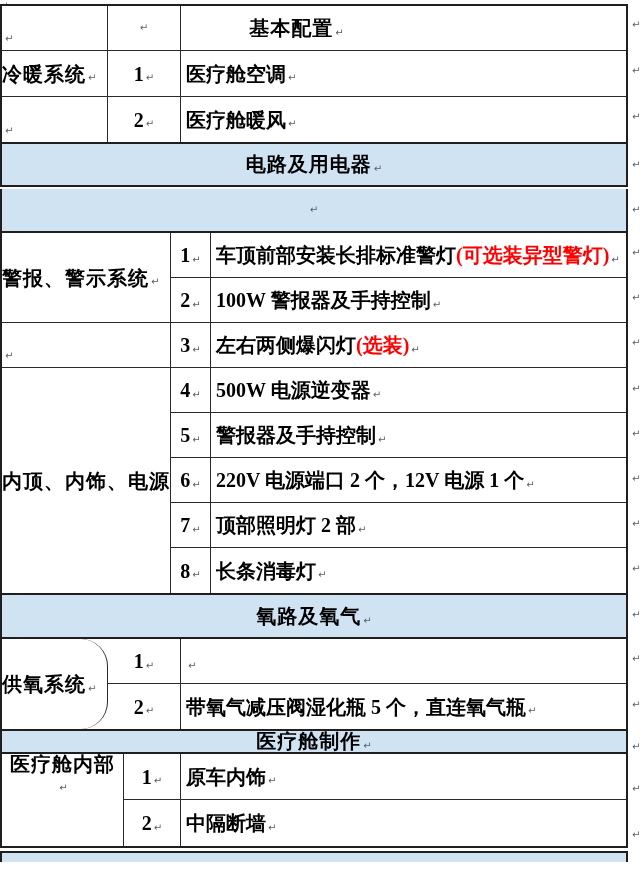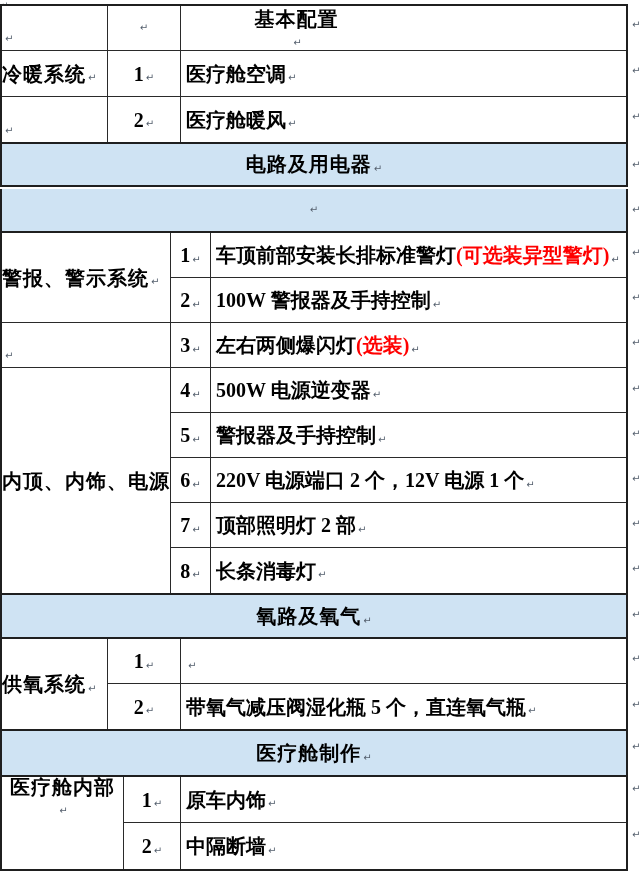--- a/index.html
+++ b/index.html
@@ -30,21 +30,21 @@
     line-height:1;
     white-space:nowrap;
     overflow:visible;
   }
   .bb { border-bottom:1px solid #2a2a2a; }
   .br { border-right:1px solid #2a2a2a; }
   .num  { justify-content:center; }
   .item { padding-left:5px;text-align:center; }
   .cat  { justify-content:flex-start; letter-spacing:1px; }
 
-  .header3 { justify-content:center; padding-right:214px; letter-spacing:1px;flex-direction:column; }
+  .header3 { justify-content:center; padding-right:214px; letter-spacing:1px; }
 
   .blue {
     background:#cfe3f3;
     border-left:2px solid #1f1f1f;
     border-right:2px solid #1f1f1f;
     width:628px;
     display:flex;
     align-items:center;
     justify-content:center;
     font-size:20px;
@@ -93,23 +93,23 @@
   
   .secB .grid { grid-template-columns:169px 40px 1fr; grid-template-rows:repeat(8,45px); }
   .secB .catA { grid-area:1 / 1 / 3 / 2; }
   .secB .catE { grid-area:3 / 1 / 4 / 2; }
   .secB .catI { grid-area:4 / 1 / 9 / 2; }
 
   .blue3 { height:42px; }
 
   
   .secC .grid { grid-template-columns:106px 73px 1fr; grid-template-rows:45px 45px; }
-  .secC .catO { grid-area:1 / 1 / 3 / 2; }
-
-  .blue4 { height:44px; }
+  .secC .catO { grid-area:1 / 1 / 3 / 2;border-radius:27px; }
+
+  .blue4 { height:21px; }
 
   
   .secD .grid { grid-template-columns:122px 57px 1fr; grid-template-rows:46px 46px; }
   .secD .catC { grid-area:1 / 1 / 3 / 2;flex-direction:column; }
 
   .bottom-strip {
     margin-top:3px;
     height:11px;
     border-top:2px solid #1f1f1f;
     justify-content:flex-start;

